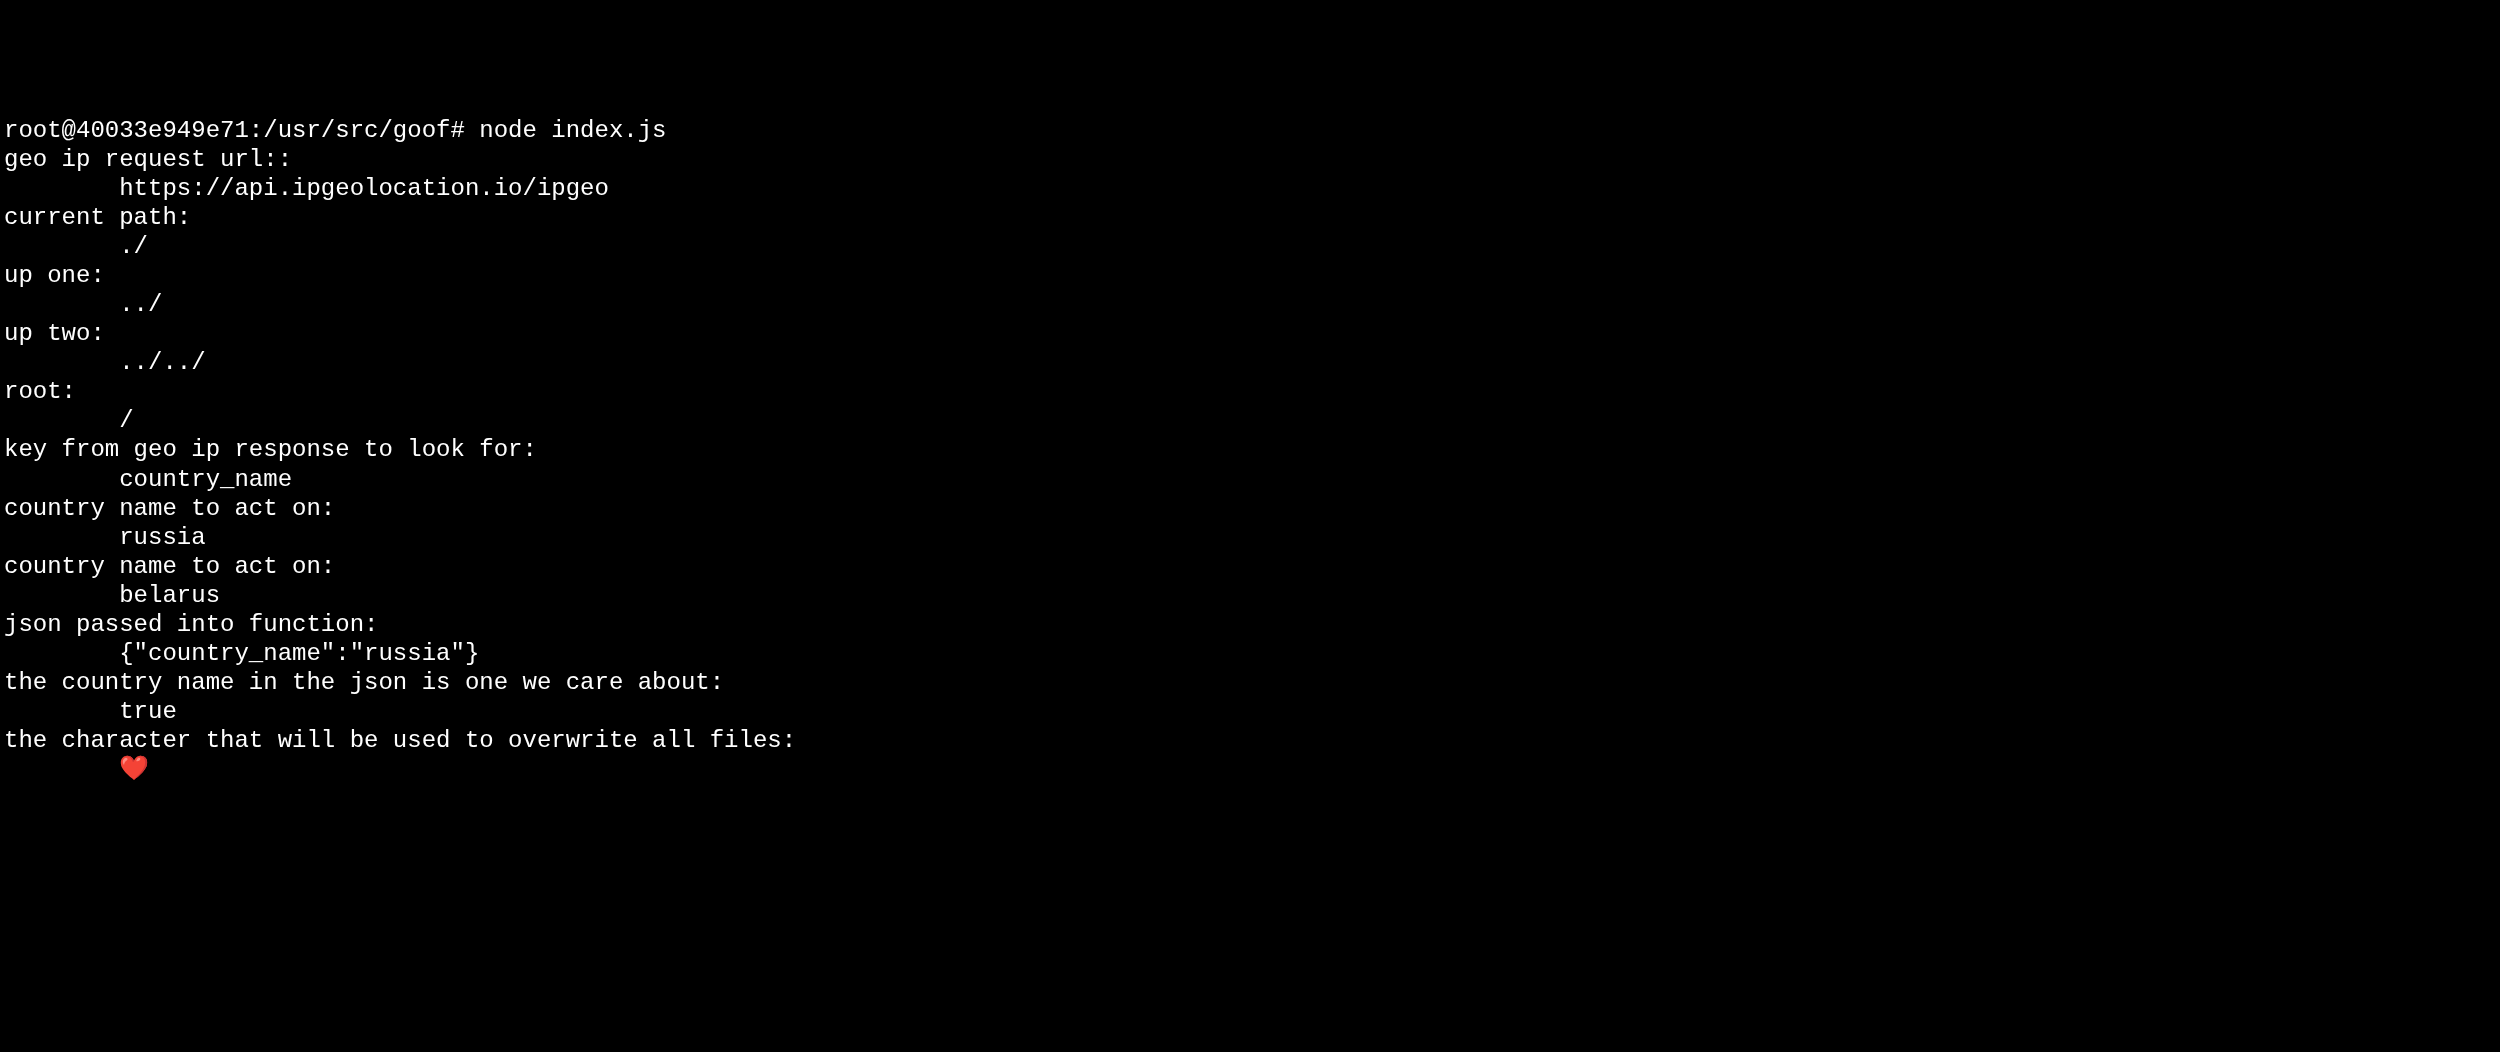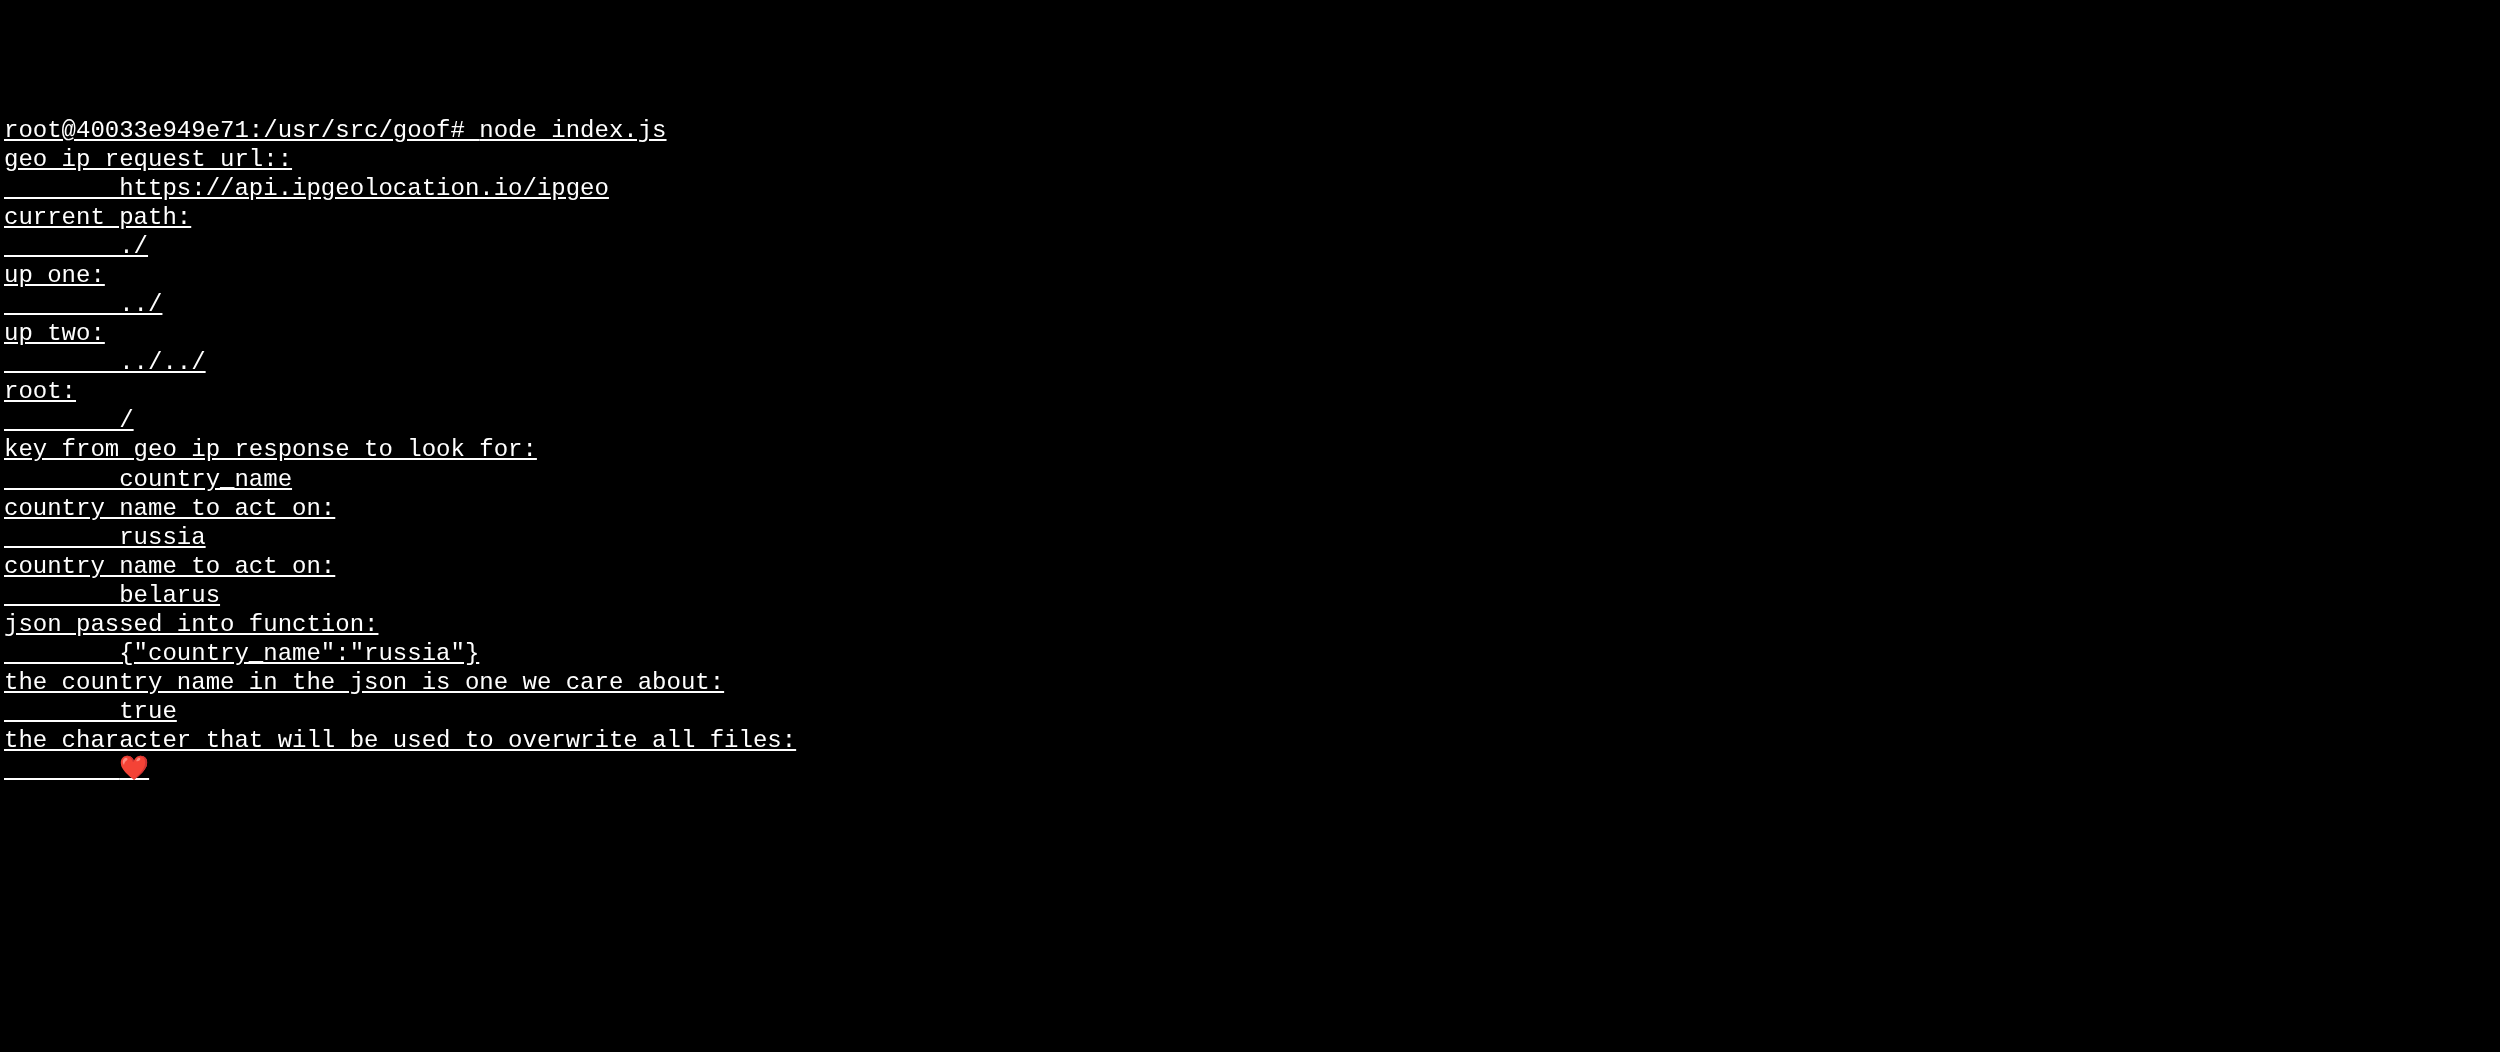--- a/index.html
+++ b/index.html
@@ -14,21 +14,20 @@
       font-size: 24px;
       line-height: 1.21;
       padding: 0;
       width: 2500px;
       height: 1052px;
       overflow: hidden;
       white-space: pre;
     }
     .terminal {
       padding: 0 4px;
-      text-decoration: underline;
     }
     .heart {
       color: #ff3b30;
     }
   </style>
 </head>
 <body>
 
 
 

